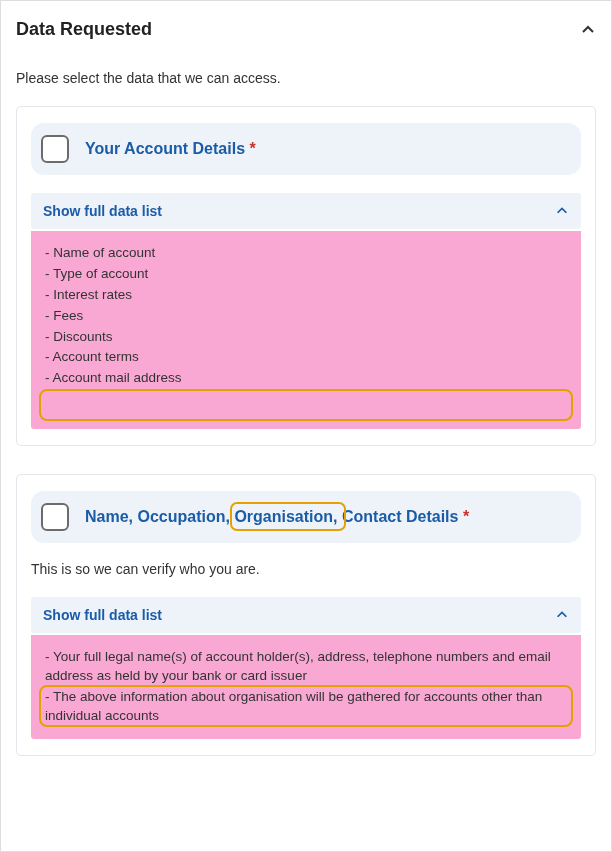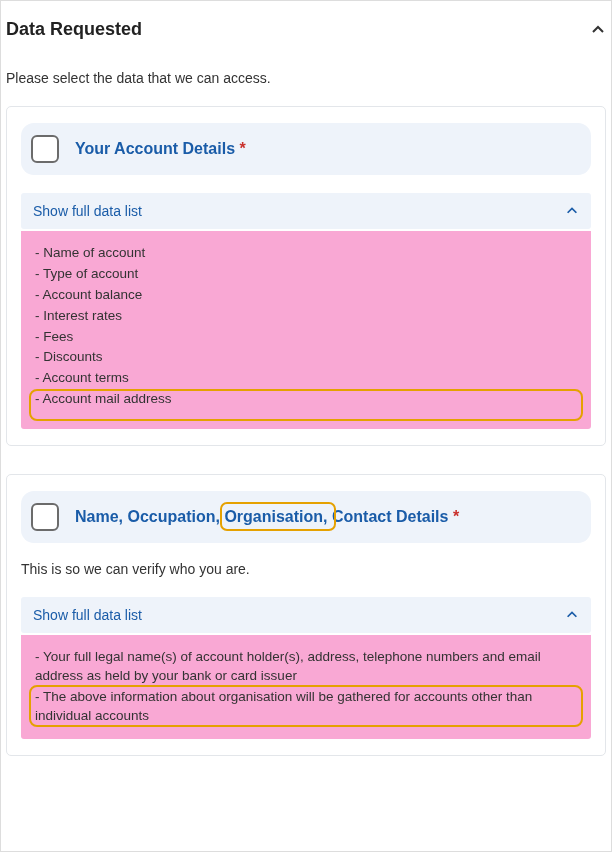--- a/index.html
+++ b/index.html
@@ -8,21 +8,21 @@
     background: #fff;
     color: #333;
     width: 612px;
     height: 852px;
     overflow: hidden;
   }
   .page {
     border: 1px solid #ddd;
     width: 100%;
     height: 100%;
-    padding: 18px 5px;
+    padding: 18px 15px;
   }
   .header-row {
     display: flex;
     align-items: center;
     justify-content: space-between;
     margin-bottom: 30px;
   }
   .page-title {
     font-size: 18px;
     font-weight: 700;
@@ -76,21 +76,21 @@
     background: #eef3fa;
     border-radius: 3px;
     padding: 10px 12px;
     display: flex;
     align-items: center;
     justify-content: space-between;
     margin-bottom: 2px;
   }
   .expand-label {
     font-size: 14px;
-    font-weight: 400;
+    font-weight: 700;
     color: #1a5ca8;
   }
   .chevron-blue svg path { stroke: #1a5ca8; }
   .listbox {
     background: #f9a8d4;
     border-radius: 0 0 3px 3px;
     padding: 12px 14px;
     position: relative;
   }
   .listbox.trimmed { height: 198px; overflow: hidden; }
@@ -149,21 +149,20 @@
       <div class="expand-label">Show full data list</div>
       <span class="chevron chevron-blue">
         <svg width="14" height="14" viewBox="0 0 16 16">
             <path d="M3 10 L8 5 L13 10" fill="none" stroke="#1a5ca8" stroke-width="2"></path>
           </svg>
       </span>
     </div>
     <div class="listbox trimmed">
       <div class="list-item">- <span>Name of account</span></div>
       <div class="list-item">- <span>Type of account</span></div>
-      <div class="list-item">- <span>Account balance</span></div>
       <div class="list-item">- <span>Interest rates</span></div>
       <div class="list-item">- <span>Fees</span></div>
       <div class="list-item">- <span>Discounts</span></div>
       <div class="list-item">- <span>Account terms</span></div>
       <div class="list-item">- <span>Account mail address</span></div>
 
       <div class="highlight-box highlight1"></div>
     </div>
   </div>
 

